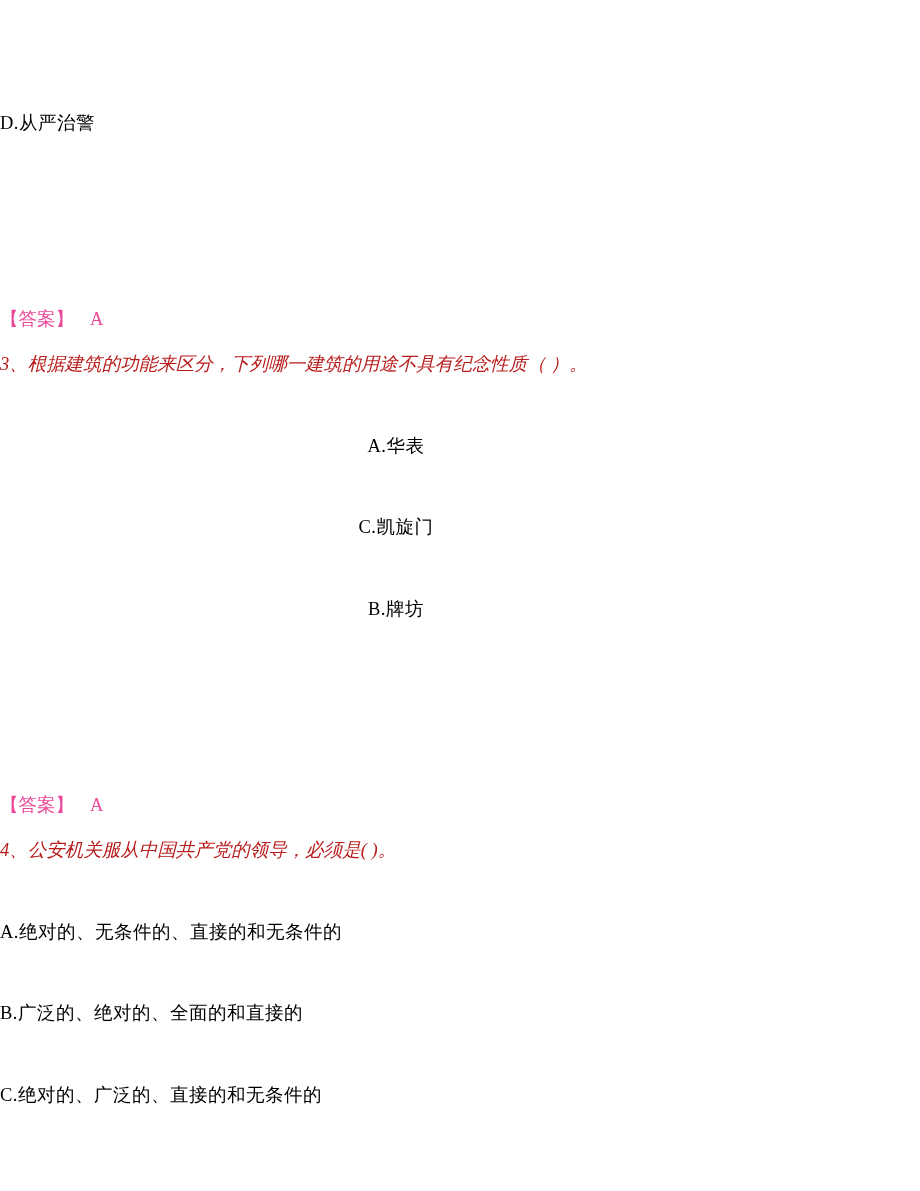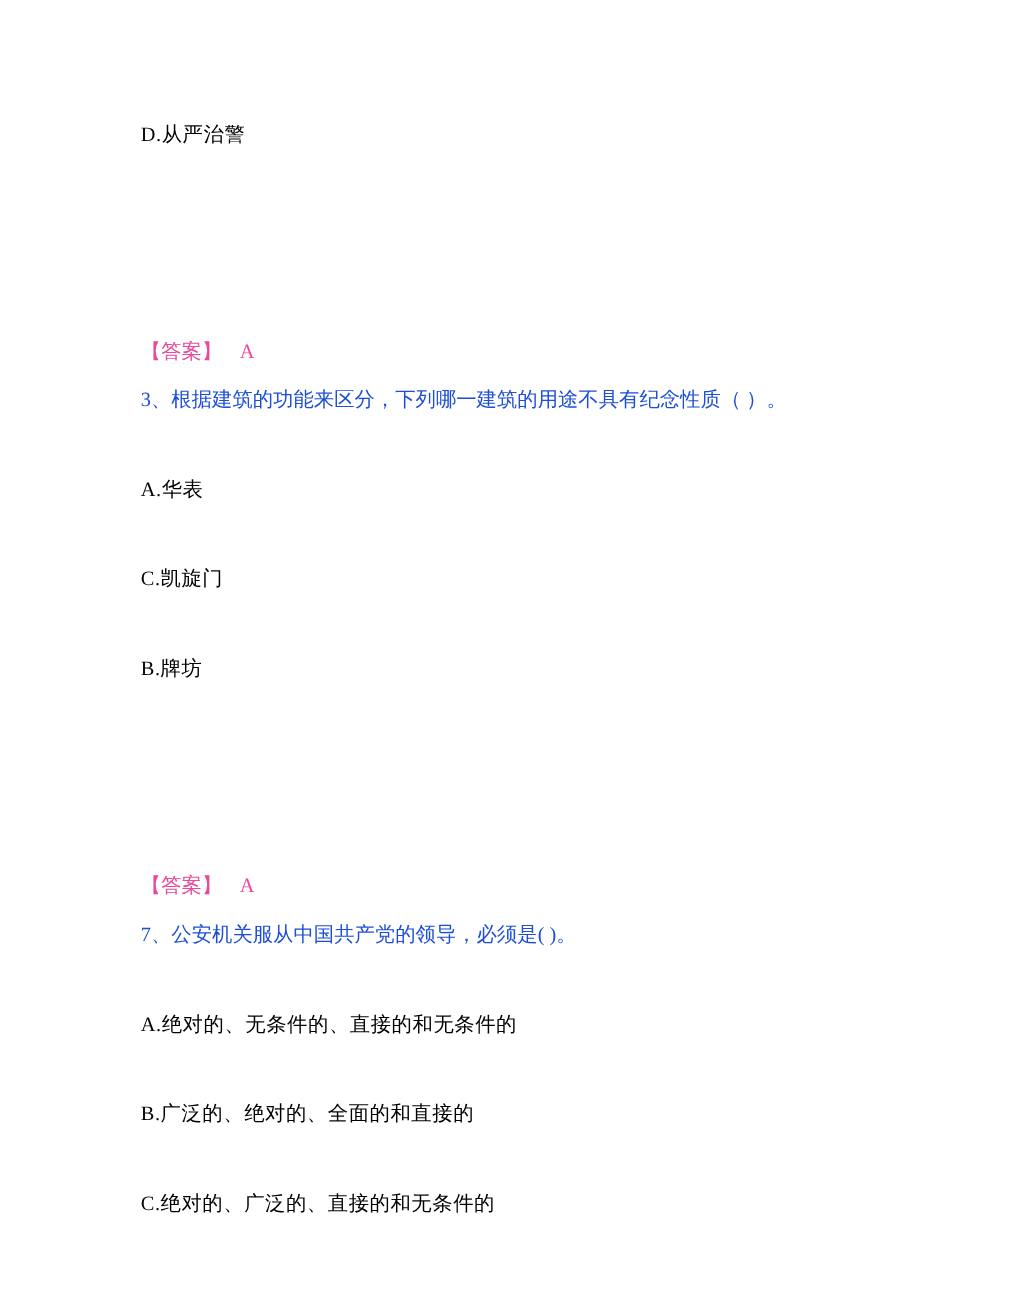--- a/index.html
+++ b/index.html
@@ -8,21 +8,20 @@
       box-sizing: border-box;
     }
     body {
       width: 920px;
       height: 1191px;
       background: #ffffff;
       font-family: "SimSun", "宋体", serif;
       position: relative;
     }
     .content {
-      padding-left: 128px;
       padding-right: 128px;
       padding-top: 110px;
     }
     .line {
       font-size: 18.5px;
       color: #000000;
       letter-spacing: 0.5px;
       line-height: 1.5;
     }
     .option {
@@ -36,25 +35,27 @@
       font-size: 18.5px;
       color: #ec4899;
     }
     .answer-letter {
       margin-left: 12px;
     }
     .question {
       margin-top: 20px;
       margin-bottom: 54px;
       font-size: 18.5px;
-      color: #1d4ed8;
+      color: #b91c1c;
       line-height: 1.5;
+      font-style: italic;
     }
     .q3-options {
       margin-top: 0;
+      text-align: center;
     }
     .answer-block-2 {
       margin-top: 168px;
       margin-bottom: 20px;
     }
     .q4 {
       margin-top: 20px;
       margin-bottom: 54px;
     }
     .q4-options .option {
@@ -78,20 +79,20 @@
     <div class="line option">A.华表</div>
     <div class="line option">C.凯旋门</div>
     <div class="line option">B.牌坊</div>
   </div>
 
   <div class="answer-block-2">
     <span class="answer-line">【答案】</span>
     <span class="answer-line answer-letter">A</span>
   </div>
 
-  <div class="question q4">7、公安机关服从中国共产党的领导，必须是(    )。</div>
+  <div class="question q4">4、公安机关服从中国共产党的领导，必须是(    )。</div>
 
   <div class="q4-options">
     <div class="line option">A.绝对的、无条件的、直接的和无条件的</div>
     <div class="line option">B.广泛的、绝对的、全面的和直接的</div>
     <div class="line option">C.绝对的、广泛的、直接的和无条件的</div>
   </div>
 </div>
 
 </body></html>

